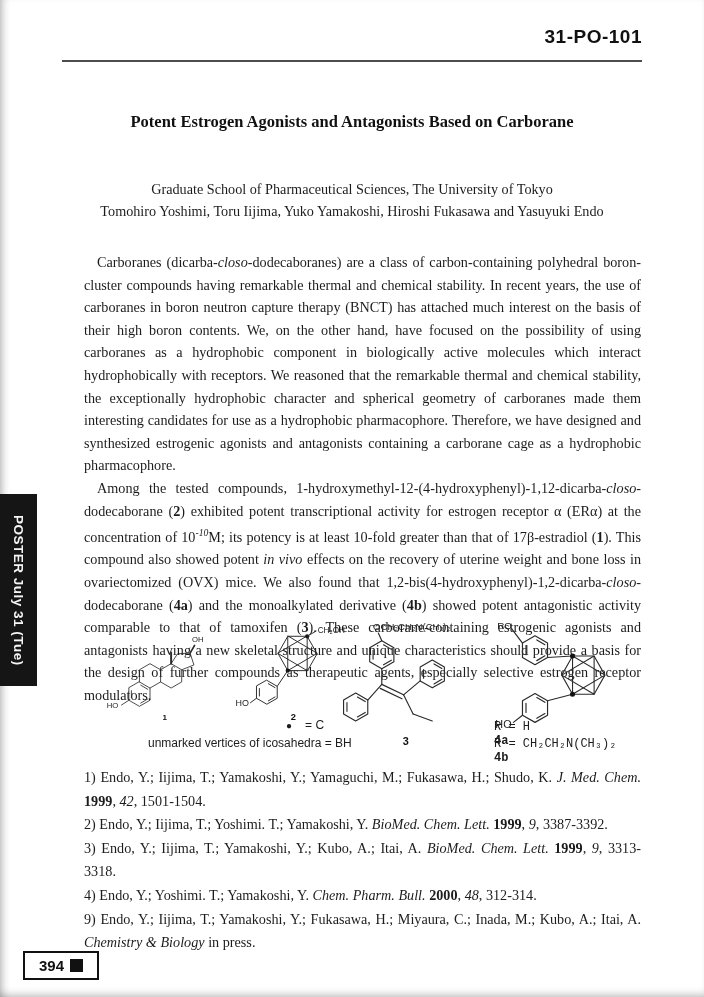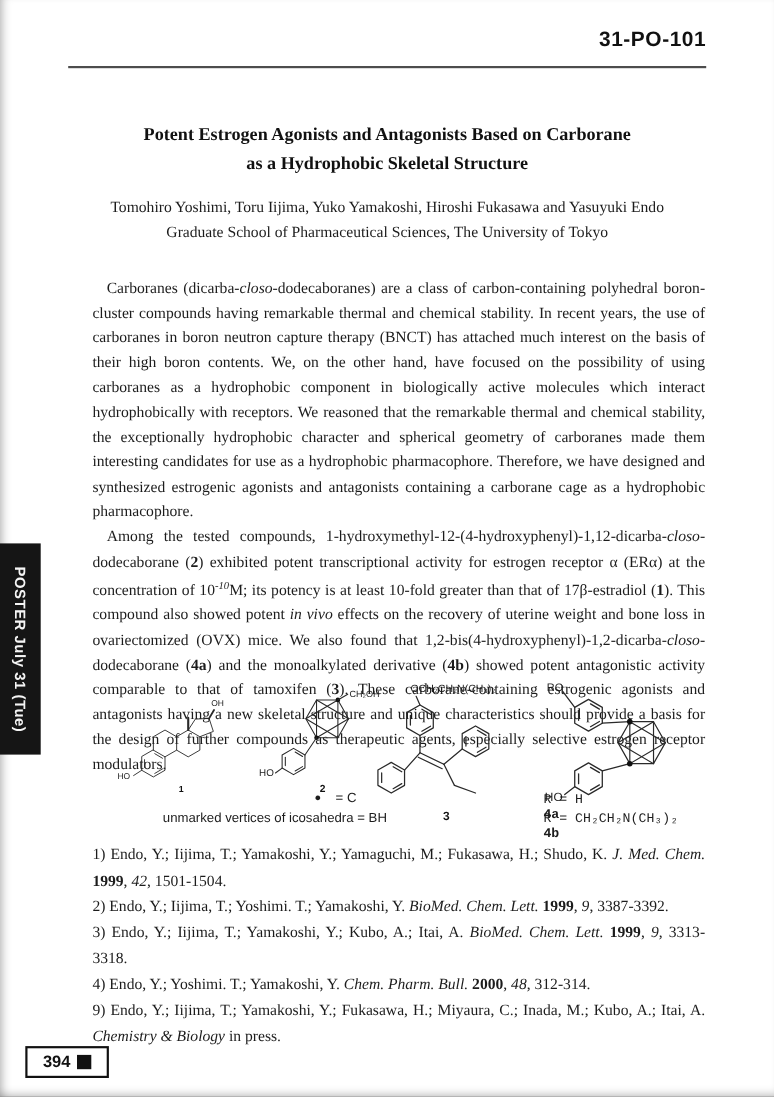--- a/index.html
+++ b/index.html
@@ -52,26 +52,25 @@
 </head>
 <body>
 
 <div class="page">
 
   <div class="header-code">31-PO-101</div>
   <div class="header-rule"></div>
 
   <div class="title">
     <div>Potent Estrogen Agonists and Antagonists Based on Carborane</div>
-    <div>as a Hydrophobic Skeletal Structure</div>
   </div>
 
   <div class="byline">
+    <div>Graduate School of Pharmaceutical Sciences, The University of Tokyo</div>
     <div>Tomohiro Yoshimi, Toru Iijima, Yuko Yamakoshi, Hiroshi Fukasawa and Yasuyuki Endo</div>
-    <div>Graduate School of Pharmaceutical Sciences, The University of Tokyo</div>
   </div>
 
   <div class="abstract">
     <p><span>Carboranes (dicarba-</span><span class="sg-i">closo</span><span>-dodecaboranes) are a class of carbon-containing polyhedral boron-cluster compounds having remarkable thermal and chemical stability. In recent years, the use of carboranes in boron neutron capture therapy (BNCT) has attached much interest on the basis of their high boron contents. We, on the other hand, have focused on the possibility of using carboranes as a hydrophobic component in biologically active molecules which interact hydrophobically with receptors. We reasoned that the remarkable thermal and chemical stability, the exceptionally hydrophobic character and spherical geometry of carboranes made them interesting candidates for use as a hydrophobic pharmacophore. Therefore, we have designed and synthesized estrogenic agonists and antagonists containing a carborane cage as a hydrophobic pharmacophore.</span></p>
     <p><span>Among the tested compounds, 1-hydroxymethyl-12-(4-hydroxyphenyl)-1,12-dicarba-</span><span class="sg-i">closo</span><span>-dodecaborane (</span><span class="sg-b">2</span><span>) exhibited potent transcriptional activity for estrogen receptor α (ERα) at the concentration of 10</span><span class="sg-sup">-10</span><span>M; its potency is at least 10-fold greater than that of 17β-estradiol (</span><span class="sg-b">1</span><span>). This compound also showed potent </span><span class="sg-i">in vivo</span><span> effects on the recovery of uterine weight and bone loss in ovariectomized (OVX) mice. We also found that 1,2-bis(4-hydroxyphenyl)-1,2-dicarba-</span><span class="sg-i">closo</span><span>-dodecaborane (</span><span class="sg-b">4a</span><span>) and the monoalkylated derivative (</span><span class="sg-b">4b</span><span>) showed potent antagonistic activity comparable to that of tamoxifen (</span><span class="sg-b">3</span><span>). These carborane-containing estrogenic agonists and antagonists having a new skeletal structure and unique characteristics should provide a basis for the design of further compounds as therapeutic agents, especially selective estrogen receptor modulators.</span></p>
   </div>
 
   <div class="figure">
 
     <svg style="left:22px;top:14px" width="122" height="93" viewBox="0 0 190 145">

